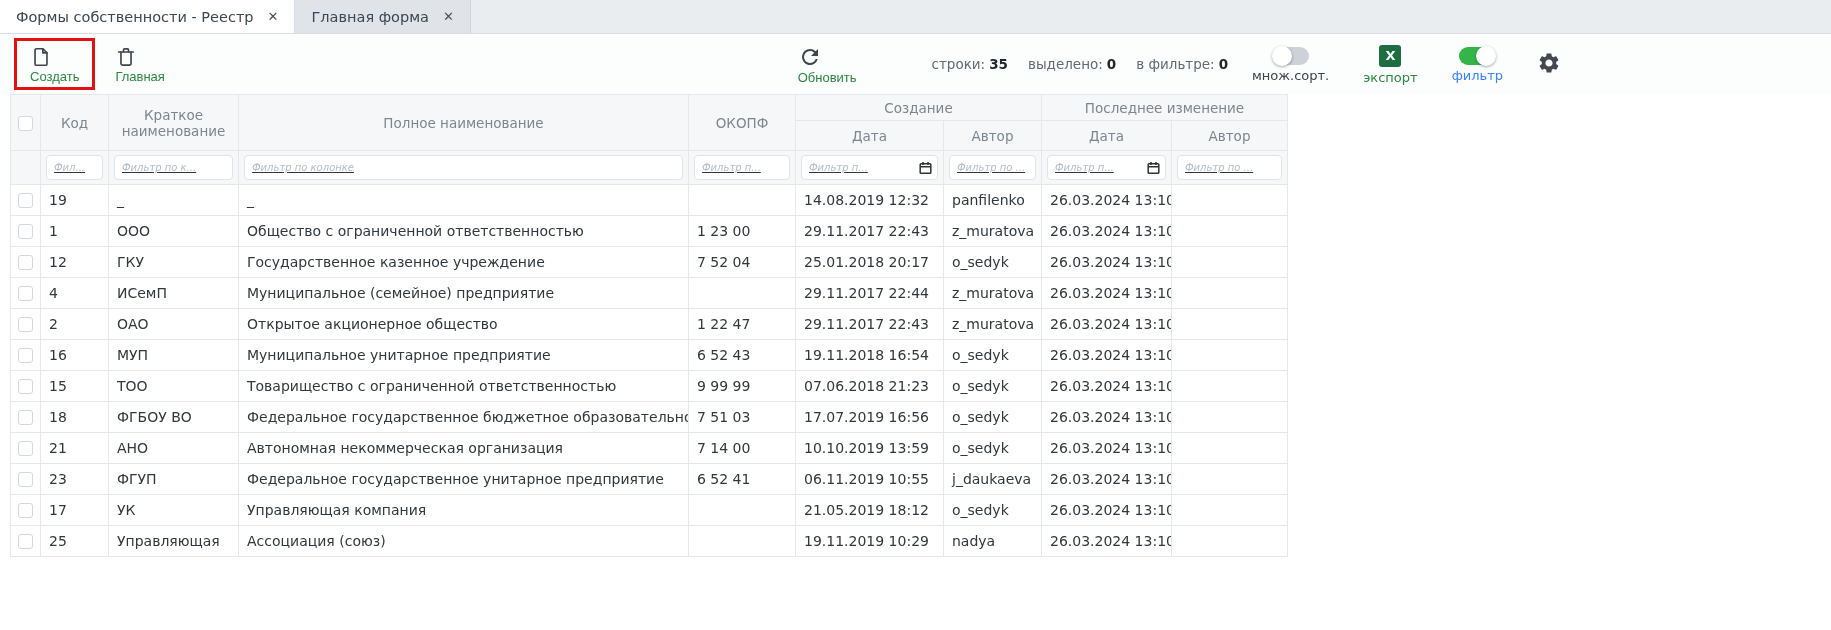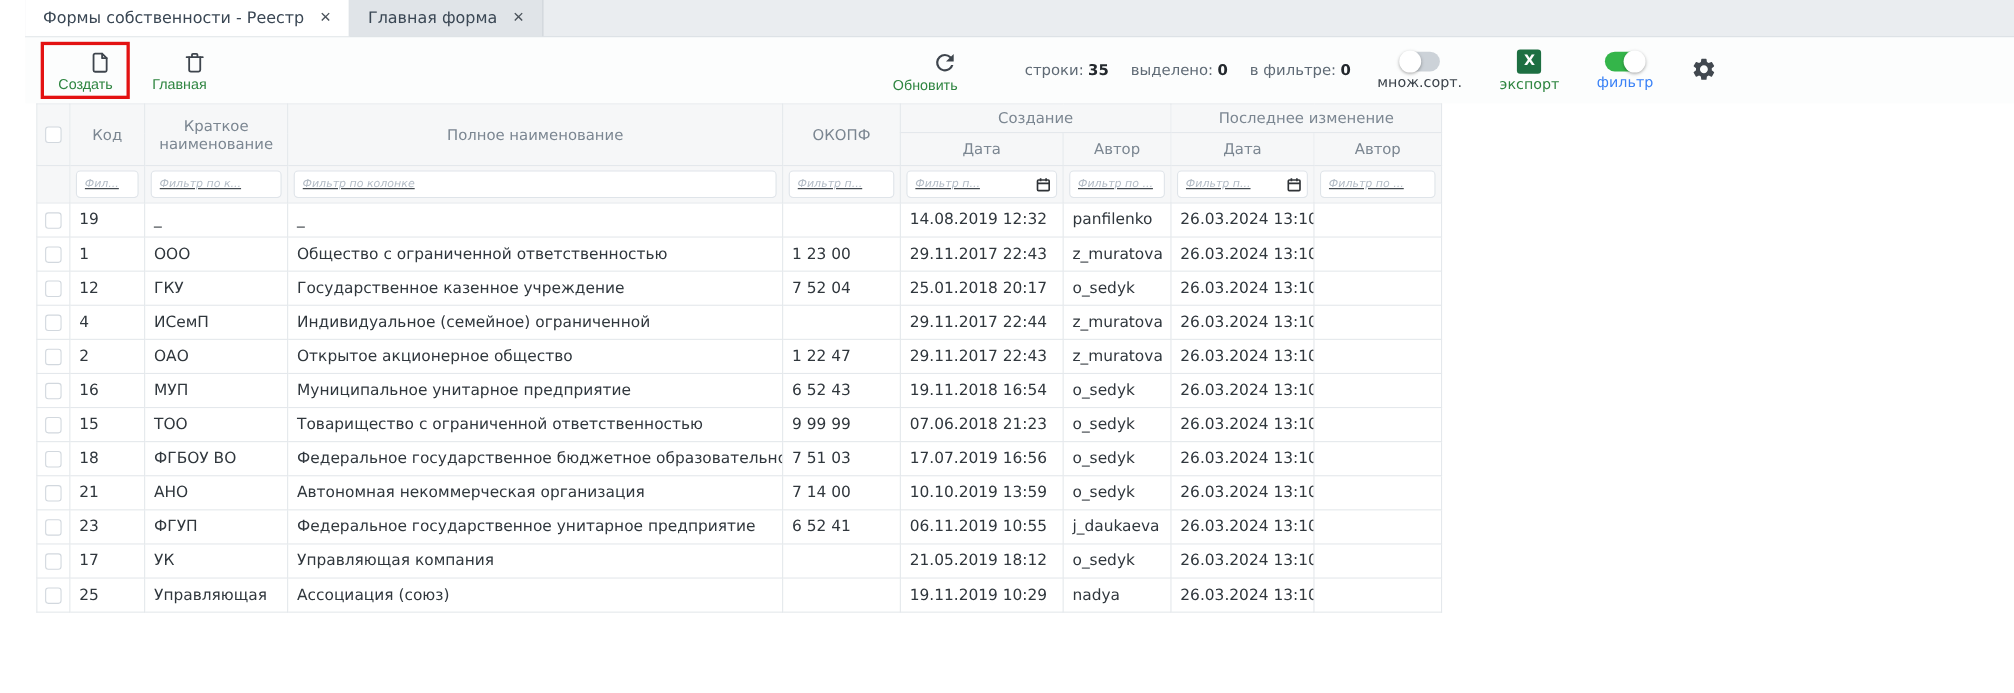--- a/index.html
+++ b/index.html
@@ -7,21 +7,21 @@
     --excel-green:#1d6f42;
     --toggle-on-green:#34b54a;
     --highlight-red:#e31212;
   }
   *{box-sizing:border-box;}
   html,body{margin:0;padding:0;}
   body{
     font-family:"DejaVu Sans","Liberation Sans",sans-serif;
     background:#fff;color:#30373d;
   }
-  .app{width:1831px;height:576px;overflow:hidden;background:#fff;position:relative;padding-left:23px;}
+  .app{width:1831px;height:576px;overflow:hidden;background:#fff;position:relative;}
 
   
   .tabbar{
     display:flex;align-items:stretch;height:34px;
     background:#eaedf0;border-bottom:1px solid #d8dde1;
   }
   .tab{
     display:flex;align-items:center;gap:14px;
     padding:0 16px;font-size:14.5px;color:#3a4754;
     background:#e0e4e8;border-right:1px solid #cfd5da;cursor:default;
@@ -30,32 +30,32 @@
   .tab.active{background:#fff;border-right:1px solid #d8dde1;}
   .tab-close{font-size:13px;color:#4a525a;line-height:1;cursor:pointer;}
 
   
   .toolbar{
     display:flex;align-items:center;
     height:60px;background:#fcfdfd;
     padding:0 270px 0 14px;
   }
   .tool-btn{
-    display:flex;flex-direction:column;align-items:flex-end;justify-content:center;
+    display:flex;flex-direction:column;align-items:flex-start;justify-content:center;
     gap:2px;cursor:pointer;background:none;border:none;padding:2px 6px;
   }
   .tool-btn .lbl{font-size:13px;color:var(--accent-green);line-height:1;}
   .tool-btn svg{display:block;}
   .icon-stroke{stroke:#3e454d;fill:none;stroke-width:1.8;stroke-linecap:round;stroke-linejoin:round;}
   .create-highlight{
     border:3px solid var(--highlight-red);
     padding:3px 7px 2px;margin-right:14px;
   }
   .delete-wrap{margin-right:20px;}
-  .refresh-wrap{margin-left:auto;margin-right:55px;}
+  .refresh-wrap{margin-left:auto;margin-right:69px;}
   .stats{display:flex;align-items:center;gap:20px;font-size:13.5px;color:#5f6a75;margin-right:24px;white-space:nowrap;}
   .stat b{color:#23282d;font-weight:bold;margin-left:4px;}
   .toggle-block{display:flex;flex-direction:column;align-items:center;gap:4px;margin-right:34px;cursor:pointer;}
   .toggle-block .lbl{font-size:13px;color:#3c434b;line-height:1;}
   .toggle{
     width:36px;height:18px;border-radius:9px;background:#ccd2d8;position:relative;
   }
   .toggle .knob{
     position:absolute;top:-1px;left:-1px;width:20px;height:20px;border-radius:50%;
     background:#fff;box-shadow:0 1px 3px rgba(0,0,0,.35);
@@ -286,21 +286,21 @@
             <td>7 52 04</td>
             <td>25.01.2018 20:17</td>
             <td>o_sedyk</td>
             <td>26.03.2024 13:10</td>
             <td></td>
           </tr>
           <tr>
             <td class="cb-cell"><span class="checkbox"></span></td>
             <td>4</td>
             <td>ИСемП</td>
-            <td>Индивидуальное (семейное) ограниченной</td>
+            <td>Муниципальное (семейное) предприятие</td>
             <td></td>
             <td>29.11.2017 22:44</td>
             <td>z_muratova</td>
             <td>26.03.2024 13:10</td>
             <td></td>
           </tr>
           <tr>
             <td class="cb-cell"><span class="checkbox"></span></td>
             <td>2</td>
             <td>ОАО</td>

